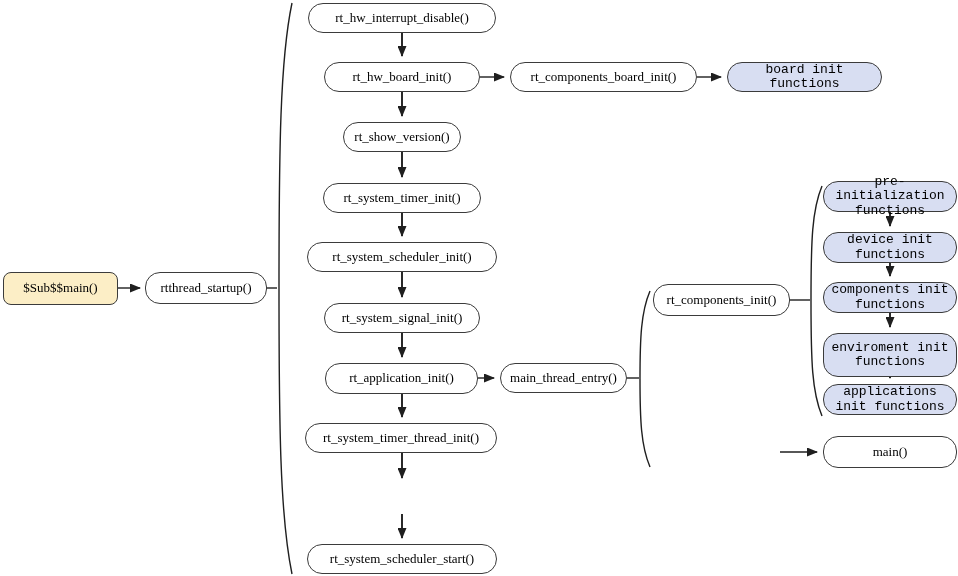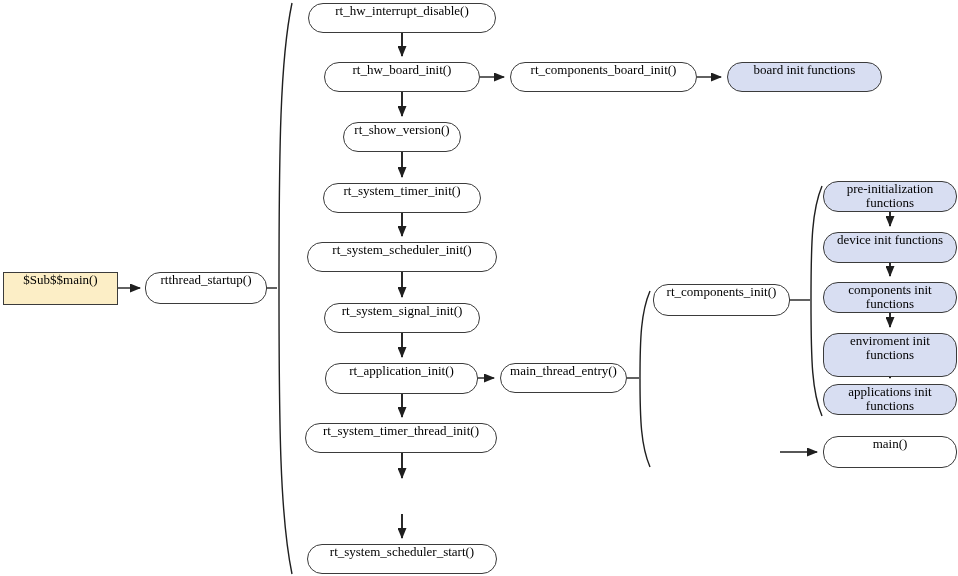--- a/index.html
+++ b/index.html
@@ -11,32 +11,32 @@
     overflow:hidden;
   }
   .layer{position:absolute;left:0;top:0;}
   .edge{stroke:var(--line,#1f1f1f);stroke-width:1.4;fill:none;}
   .edge.thick{stroke-width:1.9;}
   .brace{stroke:var(--line,#1f1f1f);stroke-width:1.4;fill:none;}
   .ah{fill:var(--line,#1f1f1f);}
   .node{
     position:absolute;
     box-sizing:border-box;
-    display:flex;align-items:flex-start;justify-content:center;
+    display:flex;align-items:center;justify-content:center;
     text-align:center;
     font-size:13px;line-height:1.1;color:#000;
     background:var(--node-fill,#ffffff);
     border:1.4px solid var(--border,#3b3b3b);
     border-radius:15px;
     padding:0 4px;
   }
-  .node.callout{background:var(--callout-fill,#d8def2);}
+  .node.callout{background:var(--callout-fill,#d8def2);font-family:Liberation Mono, monospace;}
   .node.entry{
     background:var(--entry-fill,#fceec6);
-    border-radius:0;
+    border-radius:8px;
     border-width:1.8px;
   }
 </style>
 </head>
 <body>
 
 <div class="canvas">
 
   <svg class="layer" width="958" height="576" viewBox="0 0 958 576">
     <defs>

